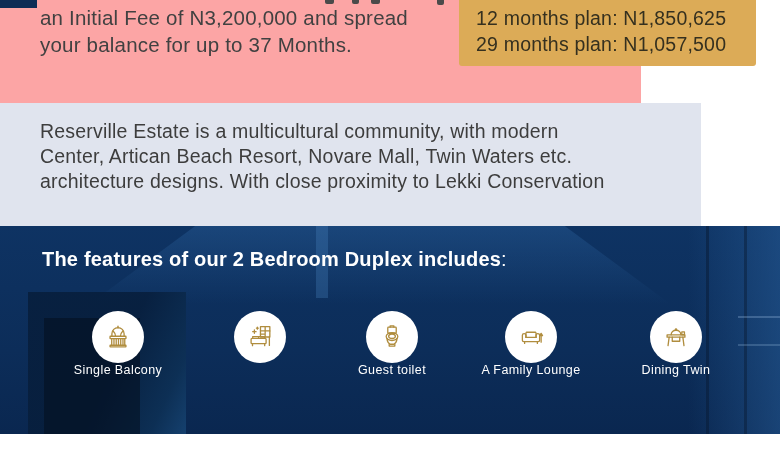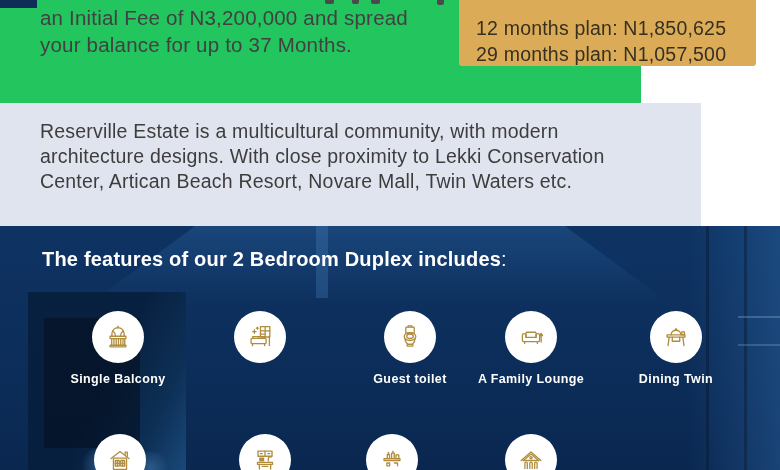--- a/index.html
+++ b/index.html
@@ -1,35 +1,35 @@
 <!DOCTYPE html>
 <html><head>
 <meta charset="utf-8">
 <style>
   html,body{margin:0;padding:0;background:#fff;}
   .flyer{position:relative;width:780px;height:470px;overflow:hidden;background:#fff;
          font-family:"Liberation Sans",sans-serif;}
 
   
-  .sec-top{position:absolute;left:0;top:0;width:641px;height:103px;background:#22c55e;}
+  .sec-top{position:absolute;left:0;top:0;width:641px;height:103px;background:#fca5a5;}
   .chip{position:absolute;left:0;top:0;width:37px;height:8px;background:#0e2c55;}
   .frag{position:absolute;top:0;height:4px;background:#4a4a4a;border-radius:0 0 2px 2px;}
   .intro{position:absolute;left:40px;top:4px;font-size:20.5px;line-height:27px;
          color:#414141;letter-spacing:.2px;white-space:nowrap;}
   .plan-box{position:absolute;left:459px;top:0;width:297px;height:66px;background:#dcab57;
-            border-radius:0 0 3px 3px;box-sizing:border-box;padding:15px 0 0 17px;
+            border-radius:0 0 3px 3px;box-sizing:border-box;padding:5px 0 0 17px;
             font-size:19.5px;line-height:26px;color:#35301f;letter-spacing:.2px;white-space:nowrap;}
 
   
   .sec-about{position:absolute;left:0;top:103px;width:701px;height:123px;background:#e0e4ee;}
   .about-text{position:absolute;left:40px;top:16px;font-size:19.5px;line-height:25px;
               color:#3d3d3d;letter-spacing:.2px;white-space:nowrap;}
 
   
-  .sec-features{position:absolute;left:0;top:226px;width:780px;height:244px;overflow:hidden;
+  .sec-features{position:absolute;left:0;top:226px;width:780px;height:208px;overflow:hidden;
                 background:linear-gradient(180deg,#0e3363 0%,#0c2d59 60%,#0a2750 100%);color:#fff;}
   .ov{position:absolute;pointer-events:none;}
   .ov-ceiling{left:50px;top:0;width:660px;height:78px;
               background:linear-gradient(180deg,rgba(40,92,150,.45),rgba(40,92,150,0));
               clip-path:polygon(6% 100%,22% 0,78% 0,94% 100%);}
   .ov-streak{left:316px;top:0;width:12px;height:72px;background:rgba(80,140,200,.28);}
   .ov-left-photo{left:28px;top:66px;width:158px;height:178px;opacity:.88;
               background:linear-gradient(115deg,#071e3c 50%,#0d3055 78%,#1b4d80 100%);}
   .ov-left-inner{left:44px;top:92px;width:96px;height:130px;background:rgba(4,14,30,.55);}
   .ov-chair1{left:78px;top:222px;width:48px;height:34px;border-radius:50%;
@@ -43,21 +43,21 @@
   .ov-shelf1{left:738px;top:90px;width:42px;height:2px;background:rgba(155,190,225,.3);}
   .ov-shelf2{left:738px;top:118px;width:42px;height:2px;background:rgba(155,190,225,.25);}
 
   .features-heading{position:absolute;left:42px;top:22px;font-size:20px;font-weight:bold;
                     letter-spacing:.2px;white-space:nowrap;}
   .features-heading .colon{font-weight:normal;}
 
   .feat{position:absolute;top:85px;width:150px;text-align:center;}
   .circle{width:52px;height:52px;border-radius:50%;background:#ffffff;margin:0 auto;
           display:flex;align-items:center;justify-content:center;}
-  .feat-label{margin-top:9px;font-size:12.5px;font-weight:bold;letter-spacing:.4px;
+  .feat-label{margin-top:0;font-size:12.5px;font-weight:normal;letter-spacing:.4px;
               color:#ffffff;white-space:nowrap;}
   .feat2{position:absolute;top:208px;width:52px;height:52px;border-radius:50%;background:#ffffff;
          display:flex;align-items:center;justify-content:center;}
   .icon svg{display:block;}
   .gi{stroke:#b08d3e;fill:none;stroke-width:1.4;stroke-linecap:round;stroke-linejoin:round;}
 </style>
 </head>
 <body>
 
 <div class="flyer">
@@ -76,22 +76,22 @@
 
     <div class="plan-box">
       <div>12 months plan: N1,850,625</div>
       <div>29 months plan: N1,057,500</div>
     </div>
   </div>
 
   <div class="sec-about">
     <div class="about-text">
       <div>Reserville Estate is a multicultural community, with modern</div>
+      <div>Center, Artican Beach Resort, Novare Mall, Twin Waters etc.</div>
       <div>architecture designs. With close proximity to Lekki Conservation</div>
-      <div>Center, Artican Beach Resort, Novare Mall, Twin Waters etc.</div>
     </div>
   </div>
 
   <div class="sec-features">
 
     <div class="ov ov-ceiling"></div>
     <div class="ov ov-streak"></div>
     <div class="ov ov-left-photo"></div>
     <div class="ov ov-left-inner"></div>
     <div class="ov ov-chair1"></div>
@@ -129,21 +129,21 @@
             <path d="M10 8.5v3.6M8.2 10.3h3.6"></path>
             <path d="M13.2 5.6v2M12.2 6.6h2"></path>
             <rect x="6.5" y="17.5" width="16" height="5.5" rx="1"></rect>
             <path d="M8.2 17.5v-2h12.6v2M14.5 15.5v2"></path>
             <path d="M8 23v2.2M21 23v2.2M26 16v9"></path>
           </g>
         </svg>
       </div>
     </div>
 
-    <div class="feat" style="left:335px;">
+    <div class="feat" style="left:317px;">
       <div class="circle icon">
         <svg width="30" height="30" viewBox="0 0 32 32">
           <g class="gi">
             <rect x="11.5" y="5.5" width="9" height="6.5" rx="0.8"></rect>
             <path d="M14 5.5V4.2h4v1.3"></path>
             <ellipse cx="16" cy="15.5" rx="6.2" ry="4.2"></ellipse>
             <ellipse cx="16" cy="15.3" rx="3.6" ry="2.3"></ellipse>
             <path d="M10.6 17.5c.3 3.1 1.8 5.3 3.4 6.2h4c1.6-.9 3.1-3.1 3.4-6.2"></path>
             <path d="M13 23.7v2h6v-2"></path>
           </g>

